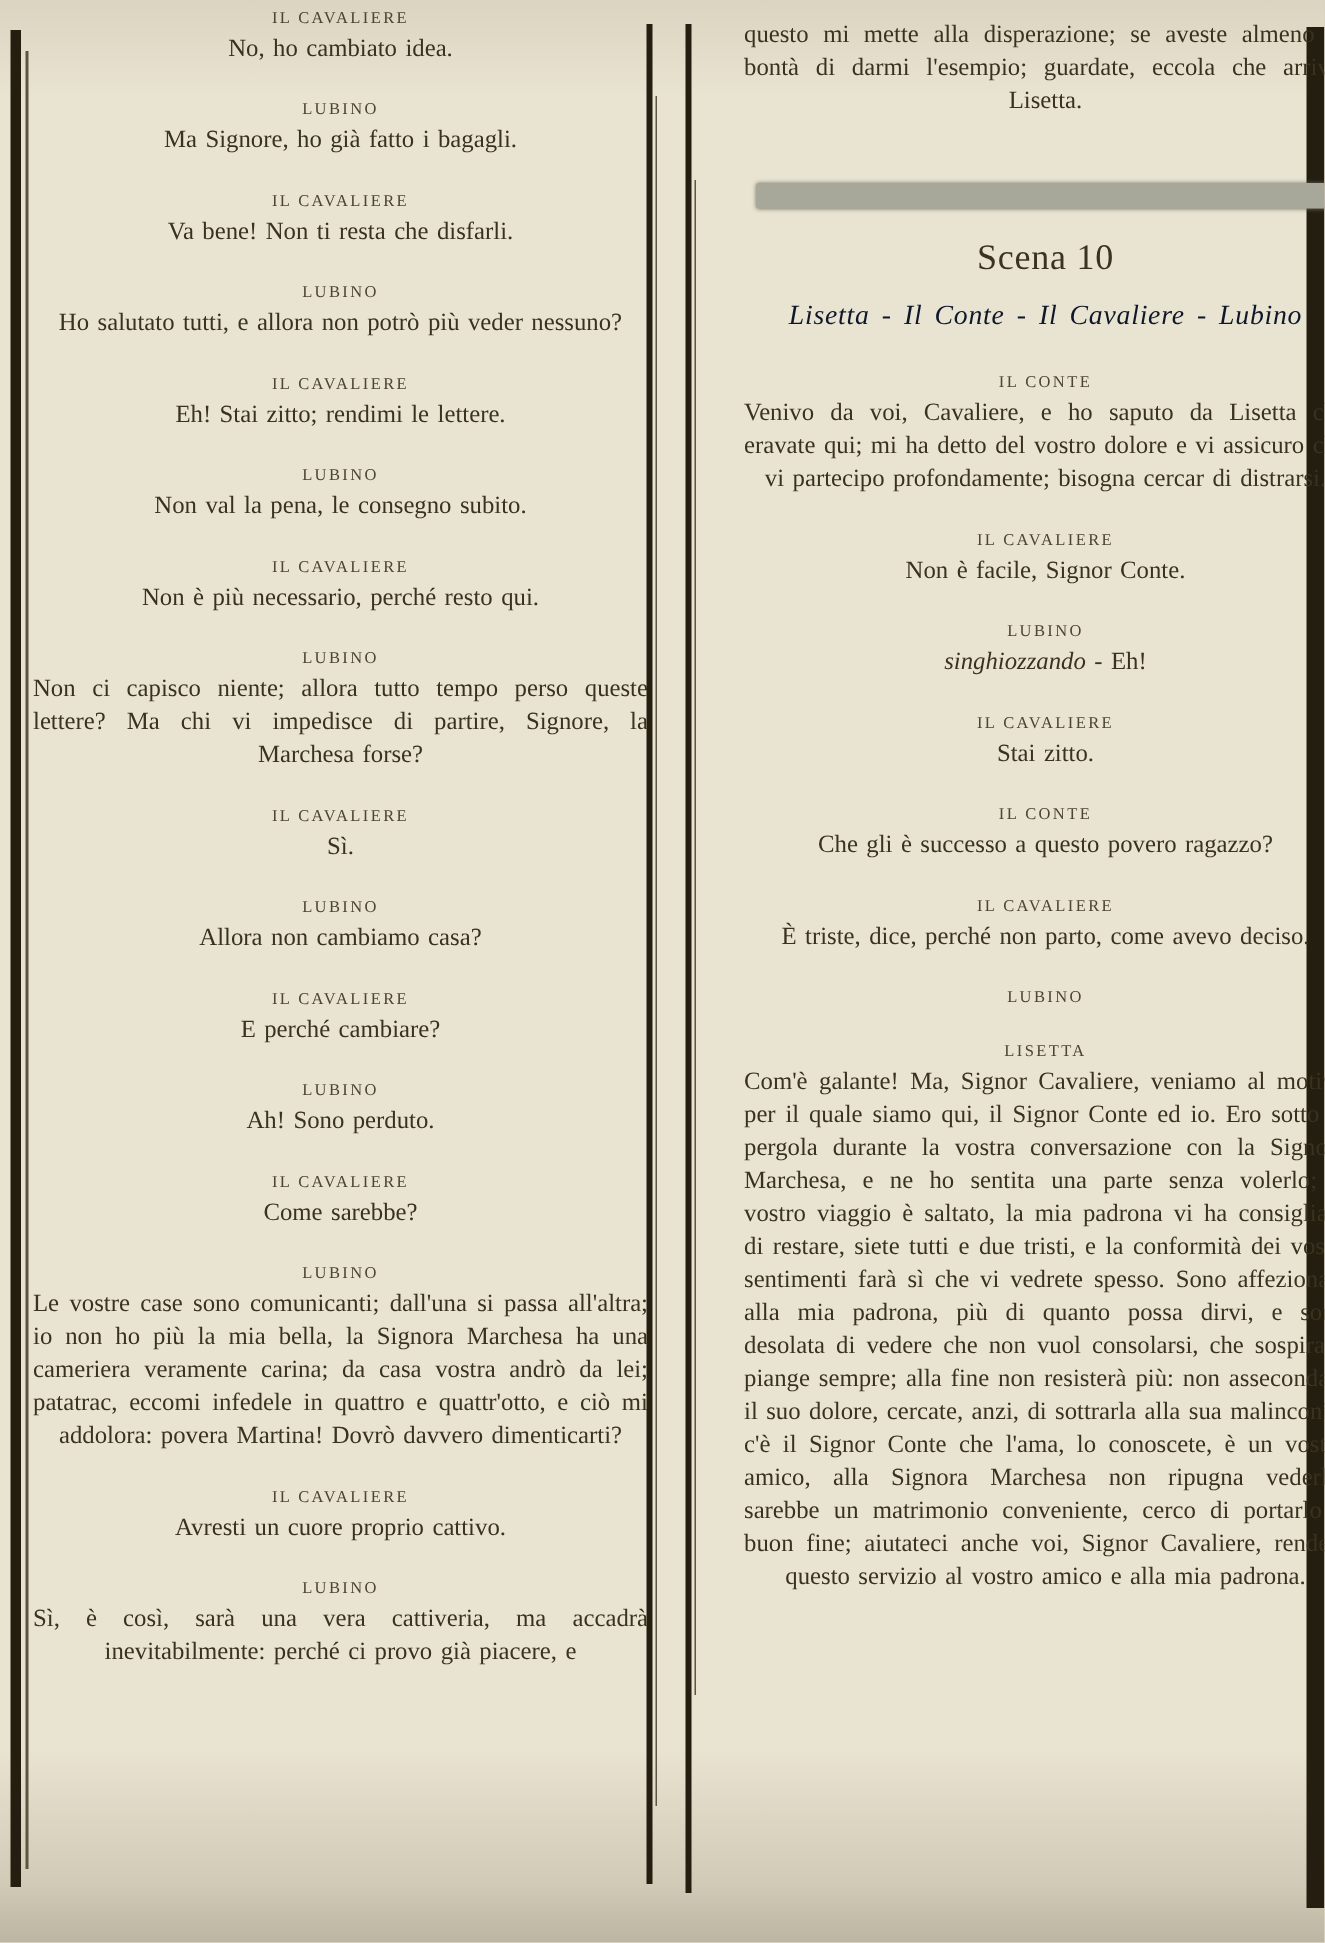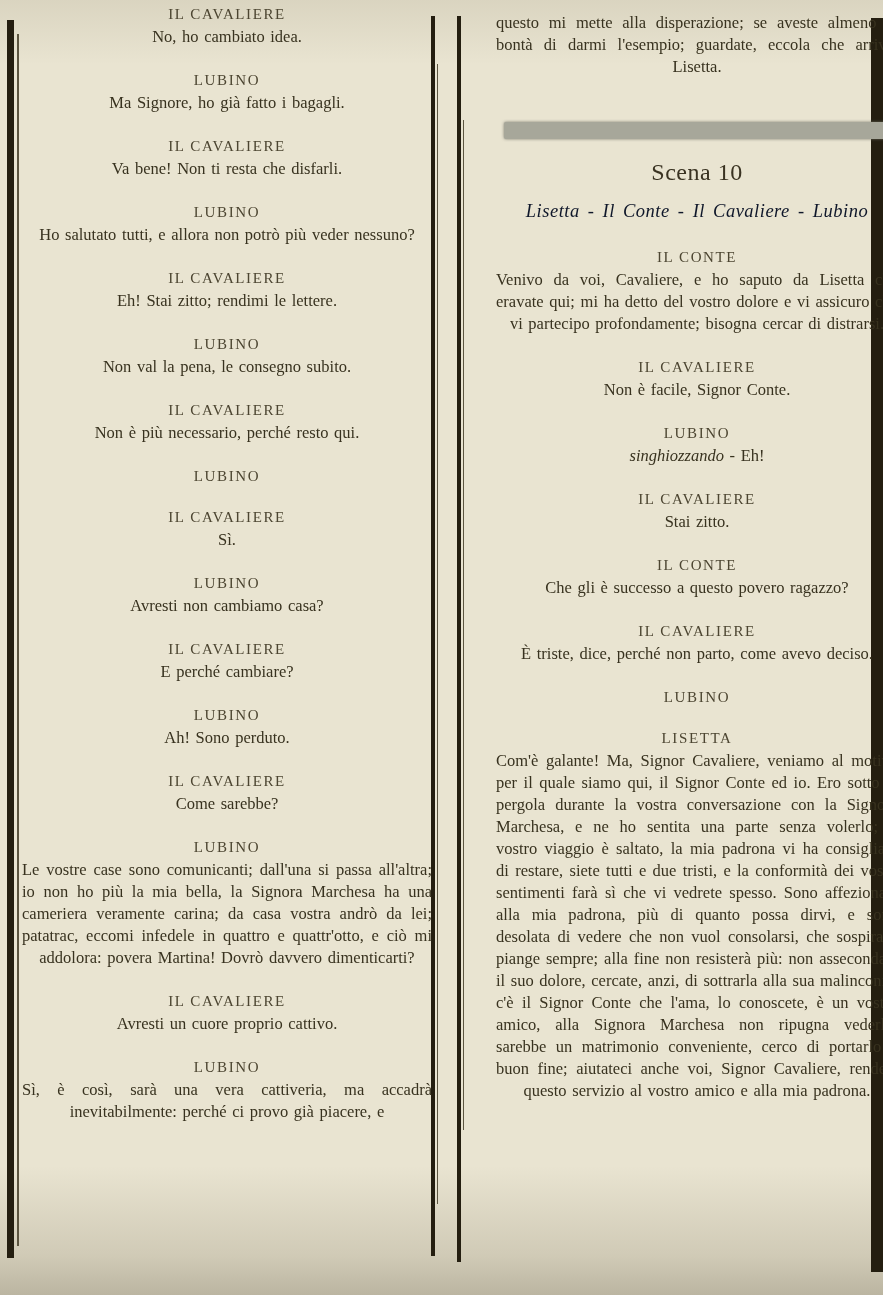--- a/index.html
+++ b/index.html
@@ -17,21 +17,21 @@
   #rule-gutter-a-thin{left:437px;top:64px;width:1px;height:1140px;}
   #rule-gutter-b{left:457px;top:16px;width:4px;height:1246px;}
   #rule-gutter-b-thin{left:463px;top:120px;width:1px;height:1010px;}
   #rule-right{left:871px;top:18px;width:12px;height:1254px;}
 
   .col{position:absolute;top:0;}
   #col-left{left:22px;width:410px;padding-top:6px;}
   #col-right{left:496px;width:402px;padding-top:12px;}
 
   .speech{margin-bottom:24px;}
-  .speaker{text-align:center;font-size:15px;letter-spacing:1.6px;
+  .speaker{text-align:center;font-size:11px;letter-spacing:1.6px;
            color:#4c4531;margin:0 0 3px 0;}
   .line{margin:0;font-size:16.5px;line-height:22px;text-align:justify;
         text-align-last:center;word-spacing:1.5px;}
   .dir{font-style:italic;}
 
   .divider{height:17px;background:#a7a79a;border-radius:2px;
            margin:44px 8px 20px 8px;box-shadow:0 0 3px rgba(110,110,100,.9);}
   .scene-title{text-align:center;font-size:24px;font-weight:normal;
            color:#3a3322;margin:0 0 15px 0;letter-spacing:.5px;}
   .scene-cast{text-align:center;font-style:italic;font-size:18.5px;
@@ -74,28 +74,29 @@
     <div class="speech">
       <div class="speaker">LUBINO</div>
       <p class="line">Non val la pena, le consegno subito.</p>
     </div>
     <div class="speech">
       <div class="speaker">IL CAVALIERE</div>
       <p class="line">Non è più necessario, perché resto qui.</p>
     </div>
     <div class="speech">
       <div class="speaker">LUBINO</div>
+      <p class="line">Non ci capisco niente; allora tutto tempo perso queste lettere? Ma chi vi impedisce di partire, Signore, la Marchesa forse?</p>
     </div>
     <div class="speech">
       <div class="speaker">IL CAVALIERE</div>
       <p class="line">Sì.</p>
     </div>
     <div class="speech">
       <div class="speaker">LUBINO</div>
-      <p class="line">Avresti non cambiamo casa?</p>
+      <p class="line">Allora non cambiamo casa?</p>
     </div>
     <div class="speech">
       <div class="speaker">IL CAVALIERE</div>
       <p class="line">E perché cambiare?</p>
     </div>
     <div class="speech">
       <div class="speaker">LUBINO</div>
       <p class="line">Ah! Sono perduto.</p>
     </div>
     <div class="speech">

